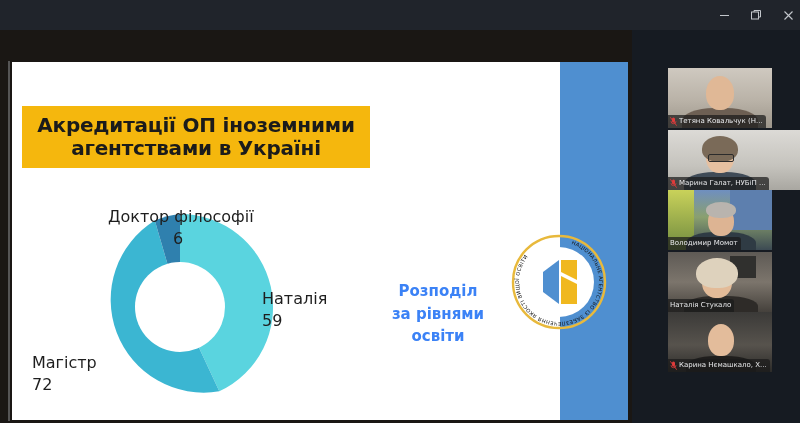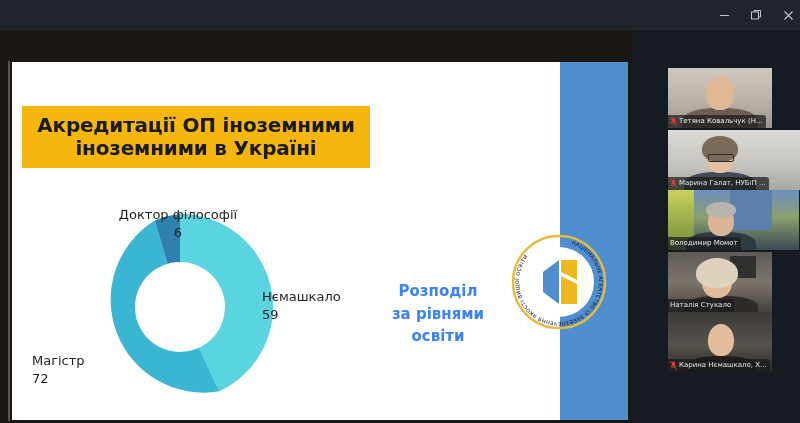--- a/index.html
+++ b/index.html
@@ -25,42 +25,42 @@
 
   #title-banner{position:absolute;left:10px;top:44px;width:348px;height:62px;background:#f5b70d;
                 display:flex;flex-direction:column;align-items:center;justify-content:center;}
   #title-banner .tl{color:#1b1b1b;font-size:20px;font-weight:700;line-height:1.16;
                     letter-spacing:-0.2px;white-space:nowrap;}
 
   
   #donut-wrap{position:absolute;left:73px;top:150px;width:190px;height:190px;}
   #donut-wrap svg{display:block;}
 
-  .chart-lbl{position:absolute;color:#1e1e1e;font-size:13px;line-height:1.35;text-align:center;
+  .chart-lbl{position:absolute;color:#1e1e1e;font-size:16px;line-height:1.35;text-align:center;
              white-space:nowrap;}
   .chart-lbl .v{display:block;}
 
   #lbl-phd{left:96px;top:144px;width:140px;}
   #lbl-bach{left:250px;top:226px;width:96px;text-align:left;}
   #lbl-mast{left:20px;top:290px;width:80px;text-align:left;}
 
   #subtitle{position:absolute;left:356px;top:218px;width:140px;color:#3b82f6;font-size:15px;
             font-weight:700;line-height:1.5;text-align:center;}
 
   
   #seal{position:absolute;left:495px;top:168px;width:104px;height:104px;}
   #seal svg{display:block;}
 
   
   #strip{position:absolute;left:632px;top:30px;width:168px;height:393px;background:#161b22;}
   .tile{position:absolute;left:36px;width:104px;height:60px;overflow:hidden;background:#2a2e35;}
   .tile.speaking{outline:2px solid #3ddc84;outline-offset:-2px;}
   #tile-0{top:38px;}
   #tile-1{top:100px;padding-left:44px;}
-  #tile-2{top:160px;padding-left:27px;}
+  #tile-2{top:160px;}
   #tile-3{top:222px;}
   #tile-4{top:282px;}
 
   .tile .vid{position:absolute;inset:0;}
   .namebar{position:absolute;left:0;bottom:0;height:13px;max-width:104px;background:rgba(26,26,26,.72);
            display:flex;align-items:center;gap:2px;padding:0 3px 0 2px;border-radius:0 3px 0 0;
            box-sizing:border-box;margin-top:10px;}
   .namebar .nm{color:#e9eaec;font-size:7px;line-height:1;white-space:nowrap;overflow:hidden;
                text-overflow:ellipsis;}
   .mic{flex:0 0 auto;width:7px;height:9px;}
@@ -102,41 +102,41 @@
 
   <div id="share-area">
     <div id="edge-line"></div>
 
     <div id="slide">
 
       <div id="blue-band"></div>
 
       <div id="title-banner">
         <span class="tl">Акредитації ОП іноземними</span>
-        <span class="tl">іноземними в Україні</span>
+        <span class="tl">агентствами в Україні</span>
       </div>
 
       <div id="donut-wrap">
         <svg width="190" height="190" viewBox="0 0 190 190">
 
           <path d="M95 95 L95 2 A93 93 0 0 1 134.3 179.3 Z" fill="#5ad4df"></path>
 
           <path d="M95 95 L134.3 179.3 A93 93 0 0 1 69.8 8.5 Z" fill="#3bb6d2"></path>
 
           <path d="M95 95 L69.8 8.5 A93 93 0 0 1 95 2 Z" fill="#2f80ae"></path>
           <circle cx="95" cy="95" r="45" fill="#ffffff"></circle>
         </svg>
       </div>
 
       <div class="chart-lbl" id="lbl-phd">
         <span>Доктор філософії</span>
         <span class="v">6</span>
       </div>
       <div class="chart-lbl" id="lbl-bach">
-        <span>Нємашкало</span>
+        <span>Наталія</span>
         <span class="v">59</span>
       </div>
       <div class="chart-lbl" id="lbl-mast">
         <span>Магістр</span>
         <span class="v">72</span>
       </div>
 
       <div id="subtitle">
         <div>Розподіл</div>
         <div>за рівнями освіти</div>

